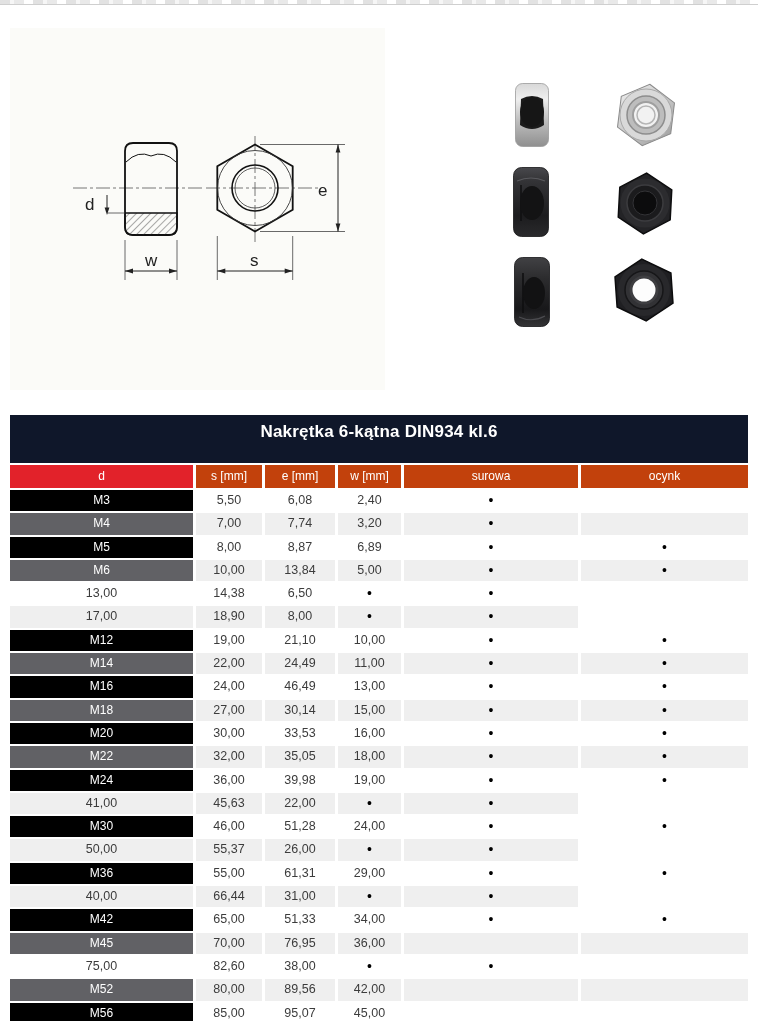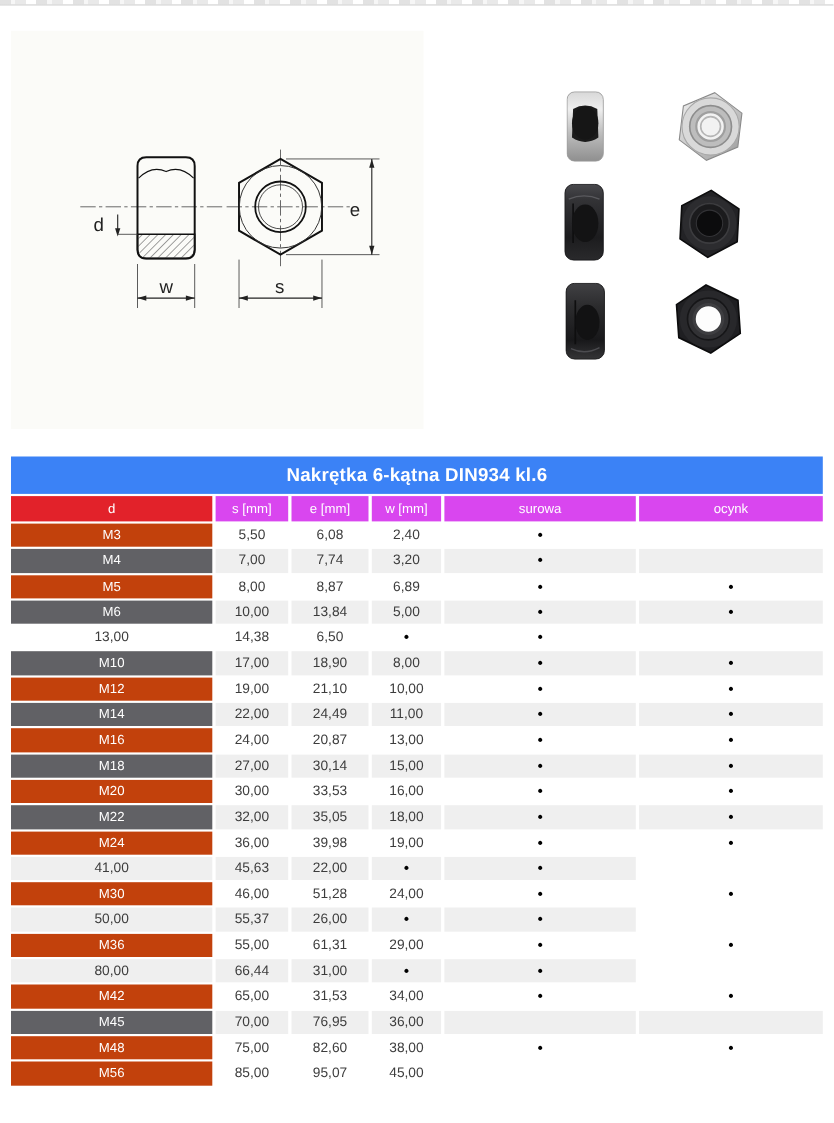--- a/index.html
+++ b/index.html
@@ -35,44 +35,44 @@
 
   
   .photo { position: absolute; }
   .photo svg { display: block; width: 100%; height: 100%; }
 
   
   .spec-table {
     position: absolute; left: 10px; top: 415px; width: 738px;
   }
   .table-title {
-    height: 34px; line-height: 34px;
-    background: #3b82f6; color: #ffffff;
+    height: 48px; line-height: 34px;
+    background: #0f172a; color: #ffffff;
     text-align: center; font-size: 17px; font-weight: bold;
     letter-spacing: 0.2px;
   }
   .grid-row {
     display: grid;
     grid-template-columns: 183px 66px 70px 63px 174px 1fr;
     column-gap: 3px;
     margin-top: 2px;
   }
   .hcell {
     height: 23px; line-height: 23px;
-    background: #d946ef; color: #ffffff;
+    background: #c2410c; color: #ffffff;
     font-size: 12px; text-align: center;
   }
   .hcell.c0 { background: #e2222a; }
   .tcell {
     height: 21.3px; line-height: 21.3px;
     font-size: 12.5px; text-align: center;
     background: #ffffff; color: #3c3c3c;
     overflow: hidden; white-space: nowrap;
   }
-  .tcell.c0 { background: #c2410c; color: #ffffff; font-size: 12px; }
+  .tcell.c0 { background: #000000; color: #ffffff; font-size: 12px; }
   .grid-row.alt .tcell { background: #efefef; }
   .grid-row.alt .tcell.c0 { background: #616165; }
   .tcell.dotcell { font-size: 14px; color: #000; }
 </style>
 </head>
 <body>
 
 <div class="page">
 
   <div class="top-strip"></div>
@@ -261,21 +261,20 @@
           <div class="tcell c5 dotcell">•</div>
         </div>
         <div class="grid-row">
           <div class="tcell c1">13,00</div>
           <div class="tcell c2">14,38</div>
           <div class="tcell c3">6,50</div>
           <div class="tcell c4 dotcell">•</div>
           <div class="tcell c5 dotcell">•</div>
         </div>
         <div class="grid-row alt">
-          <div class="tcell c0">M10</div>
           <div class="tcell c1">17,00</div>
           <div class="tcell c2">18,90</div>
           <div class="tcell c3">8,00</div>
           <div class="tcell c4 dotcell">•</div>
           <div class="tcell c5 dotcell">•</div>
         </div>
         <div class="grid-row">
           <div class="tcell c0">M12</div>
           <div class="tcell c1">19,00</div>
           <div class="tcell c2">21,10</div>
@@ -287,21 +286,21 @@
           <div class="tcell c0">M14</div>
           <div class="tcell c1">22,00</div>
           <div class="tcell c2">24,49</div>
           <div class="tcell c3">11,00</div>
           <div class="tcell c4 dotcell">•</div>
           <div class="tcell c5 dotcell">•</div>
         </div>
         <div class="grid-row">
           <div class="tcell c0">M16</div>
           <div class="tcell c1">24,00</div>
-          <div class="tcell c2">20,87</div>
+          <div class="tcell c2">46,49</div>
           <div class="tcell c3">13,00</div>
           <div class="tcell c4 dotcell">•</div>
           <div class="tcell c5 dotcell">•</div>
         </div>
         <div class="grid-row alt">
           <div class="tcell c0">M18</div>
           <div class="tcell c1">27,00</div>
           <div class="tcell c2">30,14</div>
           <div class="tcell c3">15,00</div>
           <div class="tcell c4 dotcell">•</div>
@@ -355,49 +354,56 @@
         </div>
         <div class="grid-row">
           <div class="tcell c0">M36</div>
           <div class="tcell c1">55,00</div>
           <div class="tcell c2">61,31</div>
           <div class="tcell c3">29,00</div>
           <div class="tcell c4 dotcell">•</div>
           <div class="tcell c5 dotcell">•</div>
         </div>
         <div class="grid-row alt">
-          <div class="tcell c1">80,00</div>
+          <div class="tcell c1">40,00</div>
           <div class="tcell c2">66,44</div>
           <div class="tcell c3">31,00</div>
           <div class="tcell c4 dotcell">•</div>
           <div class="tcell c5 dotcell">•</div>
         </div>
         <div class="grid-row">
           <div class="tcell c0">M42</div>
           <div class="tcell c1">65,00</div>
-          <div class="tcell c2">31,53</div>
+          <div class="tcell c2">51,33</div>
           <div class="tcell c3">34,00</div>
           <div class="tcell c4 dotcell">•</div>
           <div class="tcell c5 dotcell">•</div>
         </div>
         <div class="grid-row alt">
           <div class="tcell c0">M45</div>
           <div class="tcell c1">70,00</div>
           <div class="tcell c2">76,95</div>
           <div class="tcell c3">36,00</div>
           <div class="tcell c4 dotcell"></div>
           <div class="tcell c5 dotcell"></div>
         </div>
         <div class="grid-row">
-          <div class="tcell c0">M48</div>
           <div class="tcell c1">75,00</div>
           <div class="tcell c2">82,60</div>
           <div class="tcell c3">38,00</div>
           <div class="tcell c4 dotcell">•</div>
           <div class="tcell c5 dotcell">•</div>
+        </div>
+        <div class="grid-row alt">
+          <div class="tcell c0">M52</div>
+          <div class="tcell c1">80,00</div>
+          <div class="tcell c2">89,56</div>
+          <div class="tcell c3">42,00</div>
+          <div class="tcell c4 dotcell"></div>
+          <div class="tcell c5 dotcell"></div>
         </div>
         <div class="grid-row">
           <div class="tcell c0">M56</div>
           <div class="tcell c1">85,00</div>
           <div class="tcell c2">95,07</div>
           <div class="tcell c3">45,00</div>
           <div class="tcell c4 dotcell"></div>
           <div class="tcell c5 dotcell"></div>
         </div>
       </div>

